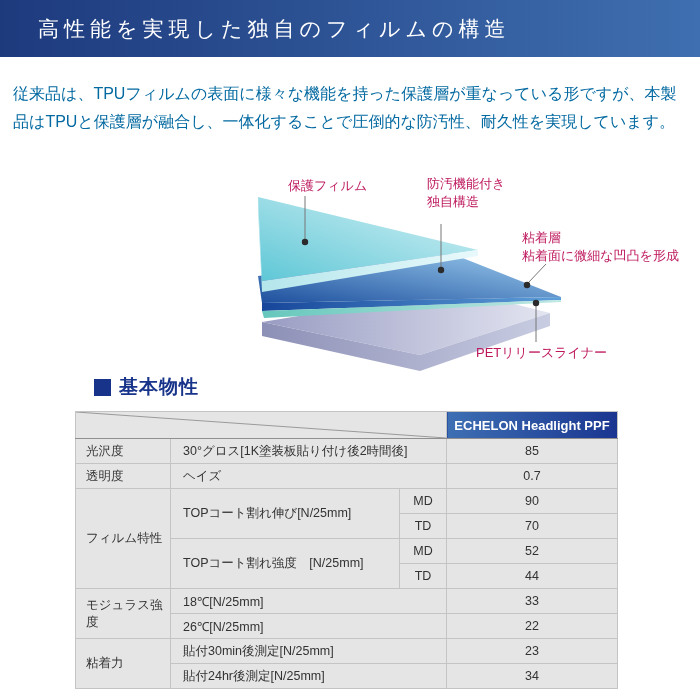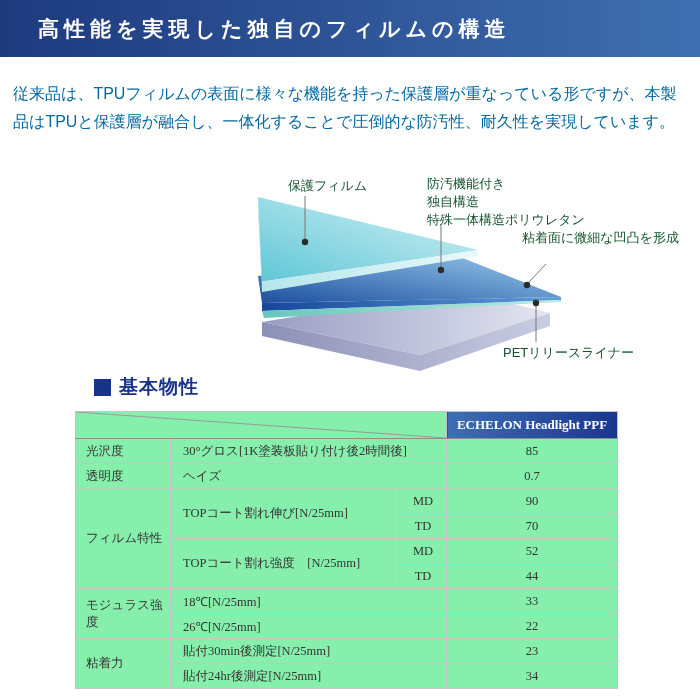--- a/index.html
+++ b/index.html
@@ -4,42 +4,42 @@
 <style>
   html,body{margin:0;padding:0;background:#fff;}
   #page{position:relative;width:700px;height:700px;background:#fff;overflow:hidden;
         font-family:"Liberation Sans",sans-serif;color:#1a1a1a;}
 
   
   .titlebar{position:absolute;left:0;top:0;width:700px;height:57px;
             background:linear-gradient(to right,#1d3a7d,#3f6fb0);
             display:flex;align-items:center;}
   .titlebar .t{color:#fff;font-family:"Liberation Serif",serif;font-size:21px;
-               font-weight:bold;letter-spacing:5px;padding-left:38px;}
+               font-weight:normal;letter-spacing:5px;padding-left:38px;}
 
   
   .intro{position:absolute;left:13px;top:80px;width:668px;
          font-size:16px;line-height:27.5px;color:#0369a1;}
 
   
   .diagram{position:absolute;left:235px;top:170px;width:465px;height:225px;}
   .diagram svg{position:absolute;left:0;top:0;}
-  .dlabel{position:absolute;font-size:13px;line-height:18px;color:#14532d;white-space:nowrap;}
+  .dlabel{position:absolute;font-size:13px;line-height:18px;color:#be185d;white-space:nowrap;}
 
   
   .sechead{position:absolute;left:78px;top:374px;display:flex;align-items:center;margin-left:16px;}
   .sechead .sq{width:17px;height:17px;background:#17338a;margin-right:8px;}
   .sechead .tx{font-size:19px;font-weight:bold;color:#17338a;letter-spacing:1px;}
 
   
   table.props{position:absolute;left:75px;top:411px;width:542px;
               border-collapse:collapse;table-layout:fixed;
-              font-size:12.5px;color:#333;font-family:Liberation Serif, serif;}
+              font-size:12.5px;color:#333;}
   table.props td{border:1px solid #c4c4c4;height:24px;padding:0 0 0 12px;
-                 vertical-align:middle;background:#86efac;}
+                 vertical-align:middle;background:#e5e5e5;}
   table.props tr.hrow td{height:26px;}
   table.props td.cat{padding-left:10px;}
   table.props td.ctr{text-align:center;padding:0;}
   table.props td.corner{position:relative;padding:0;}
   table.props td.pname{background:linear-gradient(to right,#3d6fb3,#1a3590);
                        color:#fff;font-weight:bold;font-size:13px;text-align:center;padding:0;}
   table.props{border:1px solid #8f8f8f;}
   table.props td.gsep{border-top-color:#8f8f8f;}
   table.props tr.hrow td{border-bottom-color:#8f8f8f;}
 </style>
@@ -111,26 +111,26 @@
         <circle cx="301" cy="133" r="3.2"></circle>
       </g>
     </svg>
 
     <div class="dlabel" style="left:53px;top:7px;">
       <span>保護フィルム</span>
     </div>
     <div class="dlabel" style="left:192px;top:5px;">
       <div>防汚機能付き</div>
       <div>独自構造</div>
-      <div>特殊一体構造ポリウレタン</div>
     </div>
     <div class="dlabel" style="left:287px;top:59px;">
+      <div>粘着層</div>
       <div>粘着面に微細な凹凸を形成</div>
     </div>
-    <div class="dlabel" style="left:268px;top:174px;">
+    <div class="dlabel" style="left:241px;top:174px;">
       <span>PETリリースライナー</span>
     </div>
   </div>
 
   <div class="sechead">
     <span class="sq"></span>
     <span class="tx">基本物性</span>
   </div>
 
   <table class="props">

